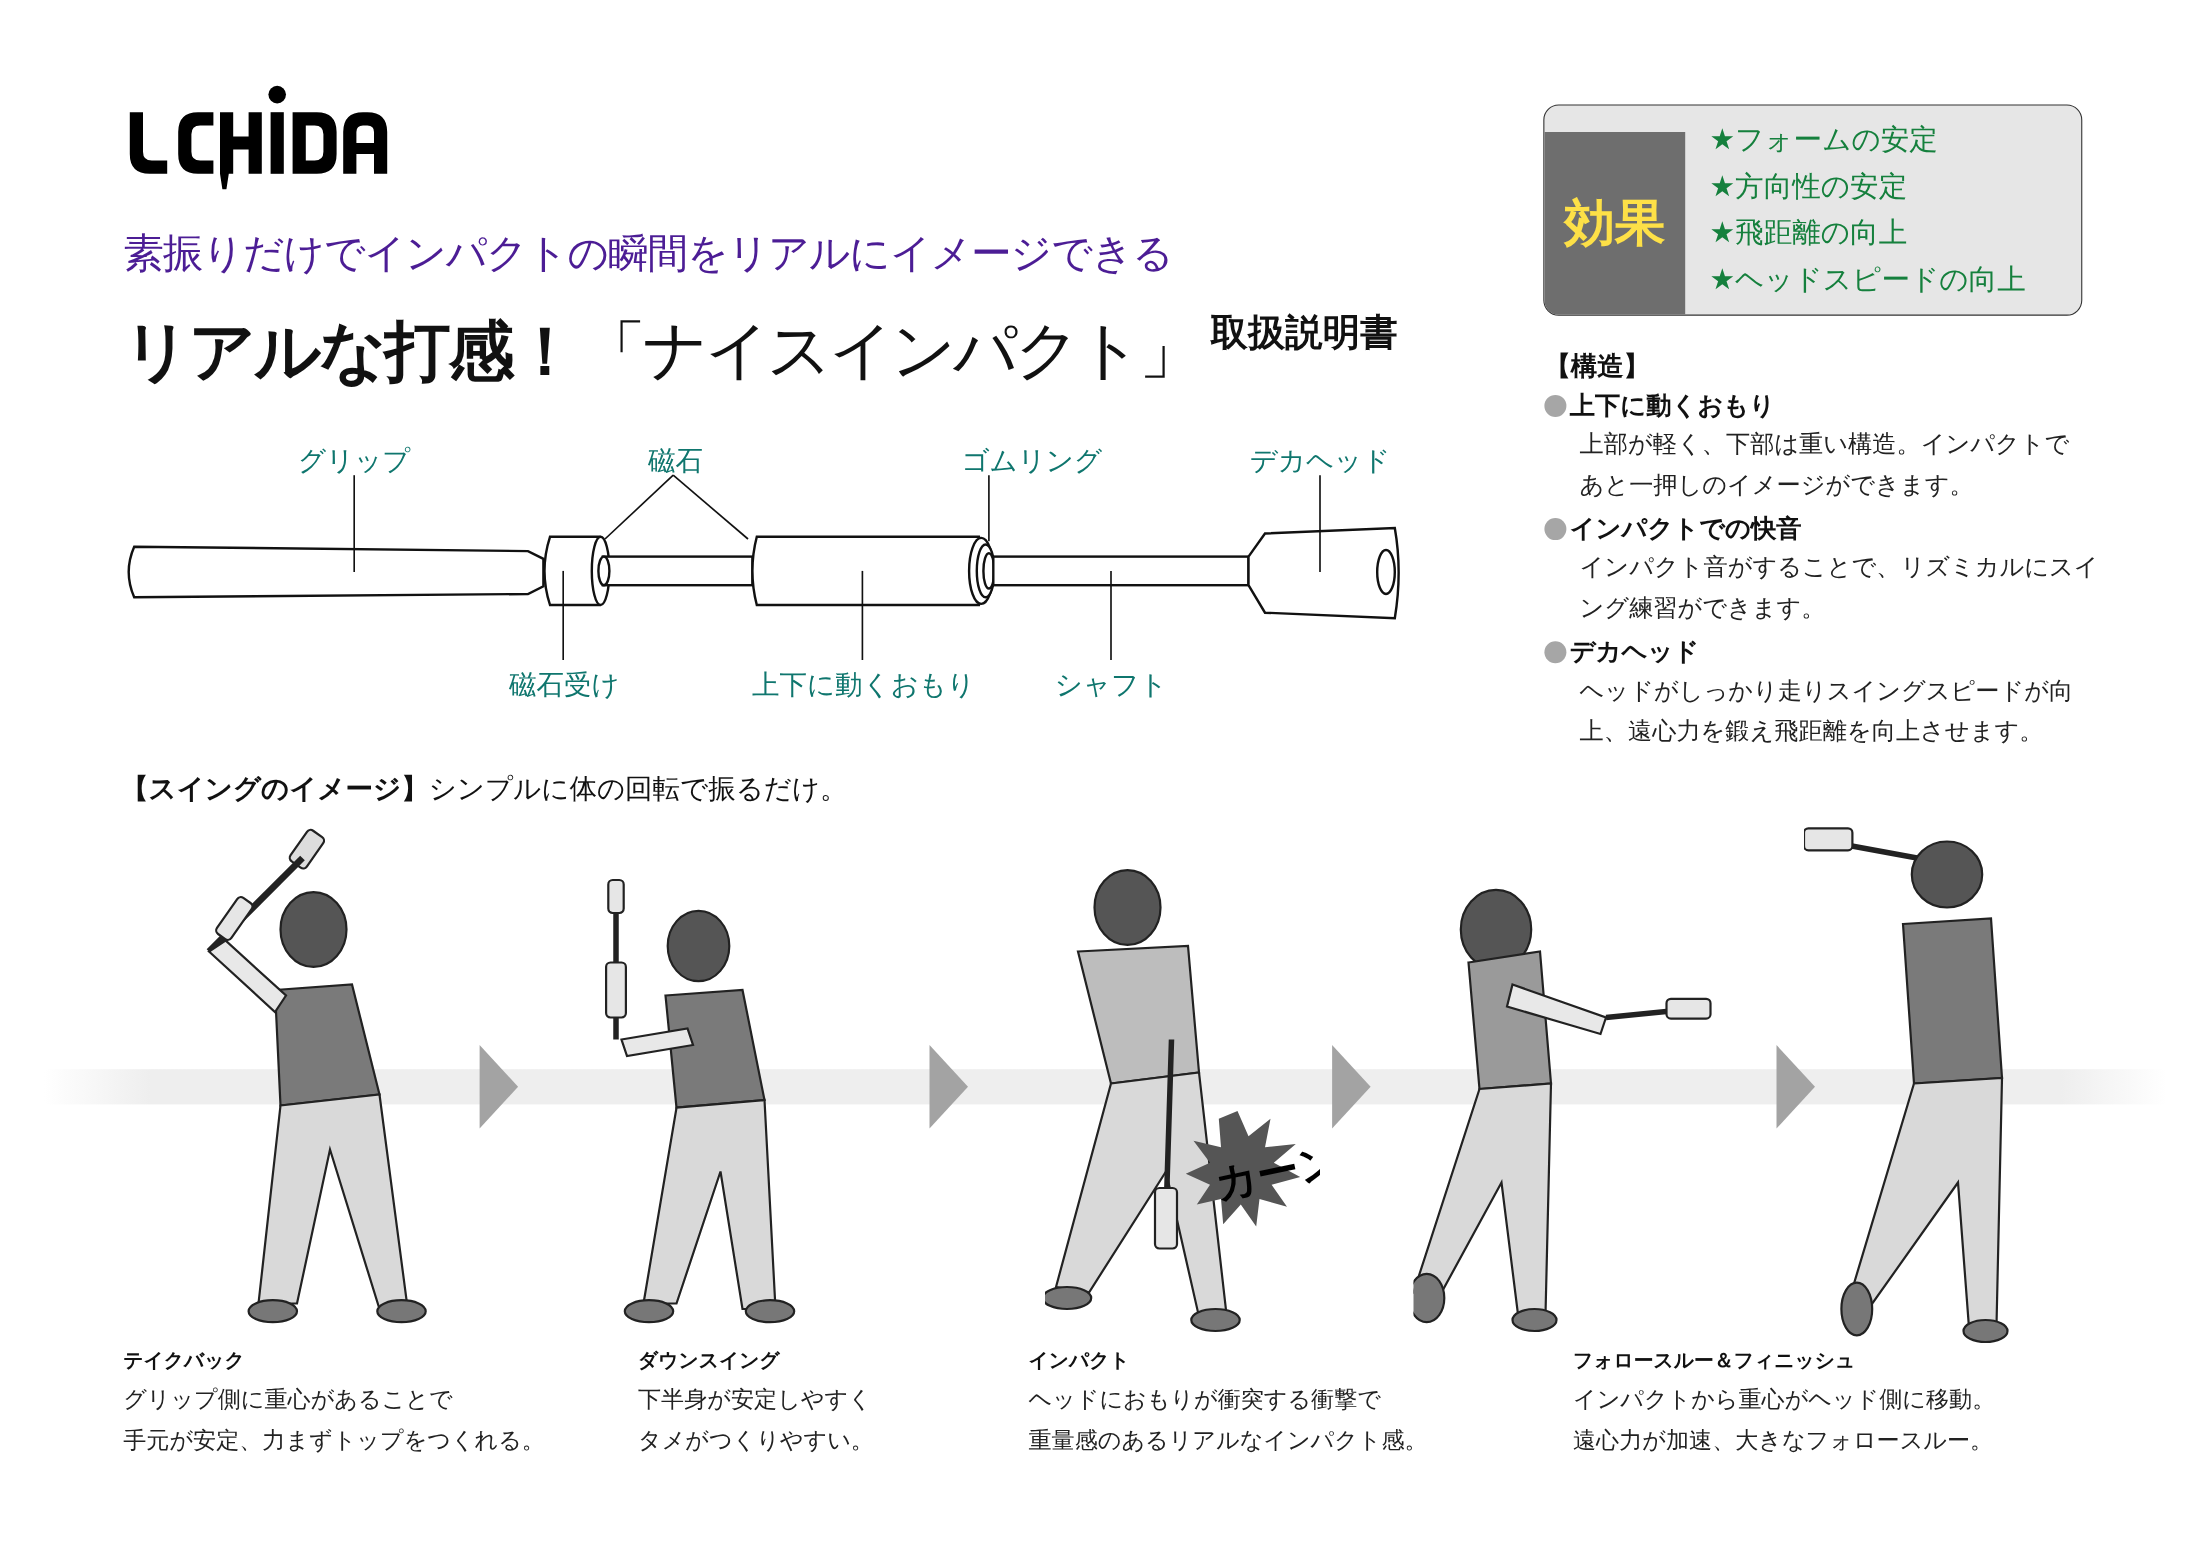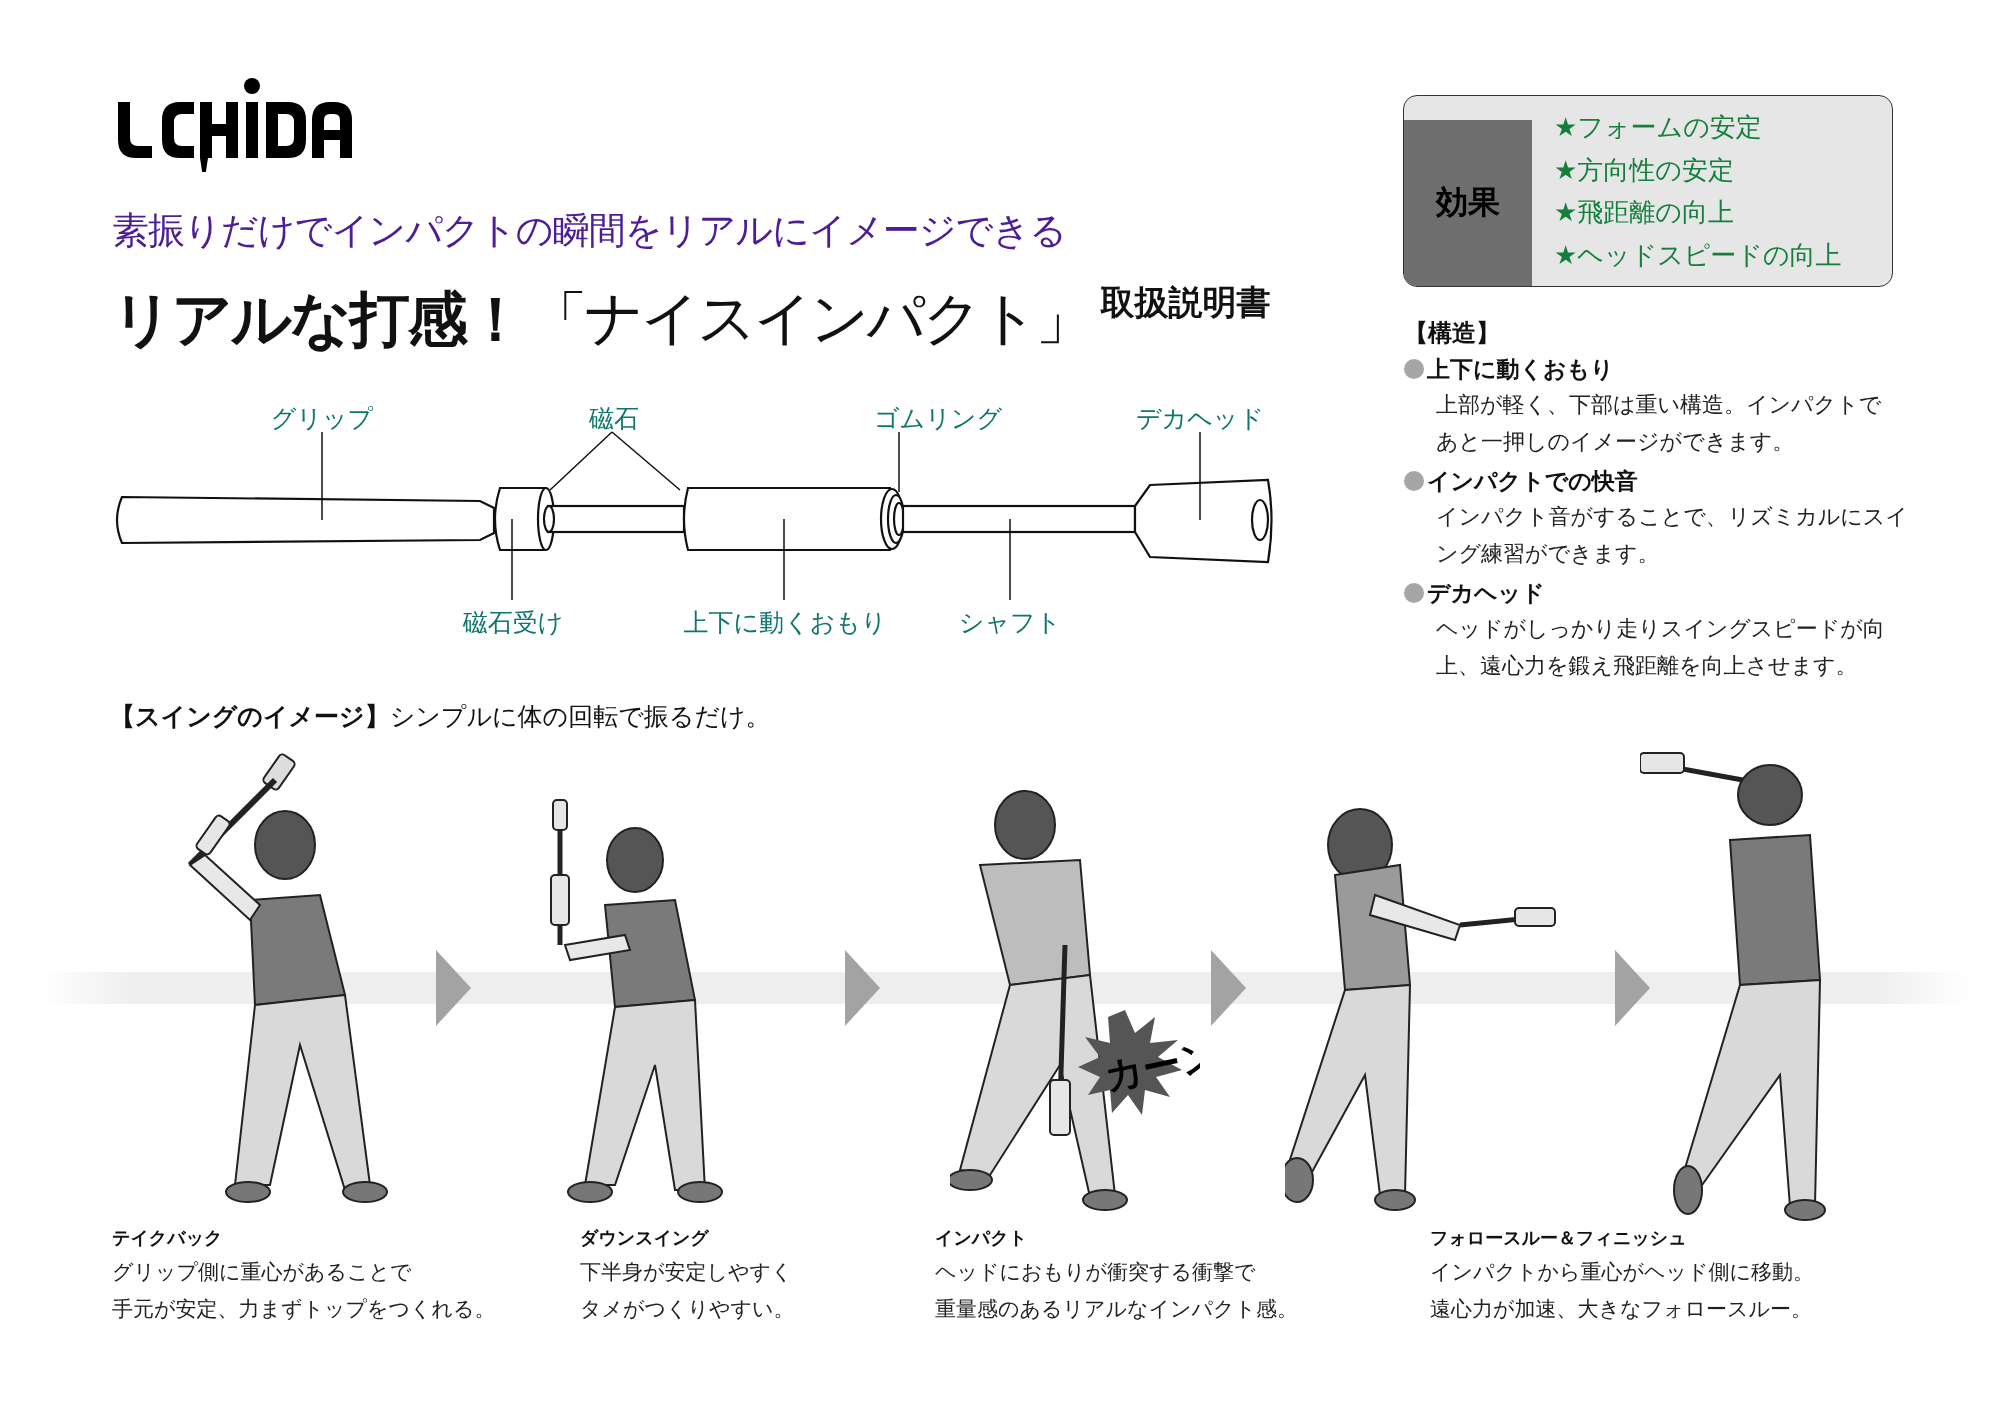--- a/index.html
+++ b/index.html
@@ -11,21 +11,21 @@
   .logo { left: 116px; top: 72px; width: 240px; height: 100px; }
 
   .subtitle { left: 112px; top: 206px; font-size: 37px; color: #4c1d95; white-space: nowrap; letter-spacing: -1px; }
   .headline { left: 112px; top: 280px; white-space: nowrap; display: flex; align-items: flex-start; }
   .headline .h-serif { font-family: "DejaVu Serif", "Liberation Serif", serif; font-weight: bold; font-size: 60px; letter-spacing: -2px; }
   .headline .h-product { font-family: "DejaVu Sans", sans-serif; font-weight: normal; font-size: 58px; letter-spacing: -3px; margin-left: 6px; }
   .headline .h-suffix { font-family: "DejaVu Sans", sans-serif; font-weight: bold; font-size: 34px; margin-left: 10px; margin-bottom: 6px; }
 
   
   .effects { left: 1403px; top: 95px; width: 490px; height: 192px; border: 1.5px solid #333; border-radius: 14px; overflow: hidden; display: flex; background: #e6e6e6; }
-  .effects-label { width: 128px; background: #6e6e6e; color: #000000; font-weight: bold; font-size: 32px; display: flex; align-items: center; justify-content: center; margin-top: 24px; }
+  .effects-label { width: 128px; background: #6e6e6e; color: #fde047; font-weight: bold; font-size: 46px; display: flex; align-items: center; justify-content: center; margin-top: 24px; }
   .effects-list { padding: 10px 0 0 22px; list-style: none; }
   .effects-list li { font-size: 26px; line-height: 42.5px; color: #15803d; white-space: nowrap; }
 
   
   .structure { left: 1404px; top: 316px; width: 520px; }
   .structure h3 { font-size: 24px; font-weight: bold; line-height: 34px; margin-bottom: 2px; }
   .struct-item h4 { font-size: 23px; font-weight: bold; line-height: 34px; display: flex; align-items: center; }
   .struct-item h4 .dot { width: 20px; height: 20px; border-radius: 50%; background: #a6a6a6; margin-right: 3px; display: inline-block; }
   .struct-item p { font-size: 22px; line-height: 37px; padding-left: 32px; color: #222; }
   .struct-item { margin-bottom: 4px; }

